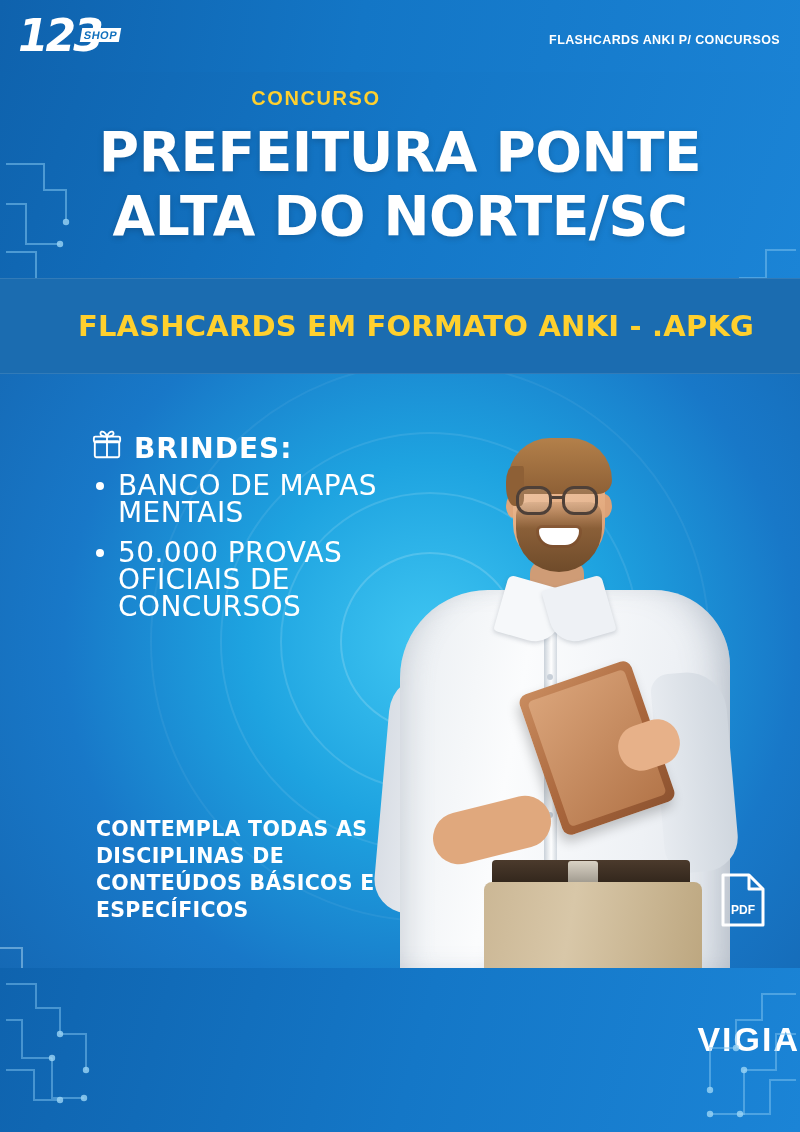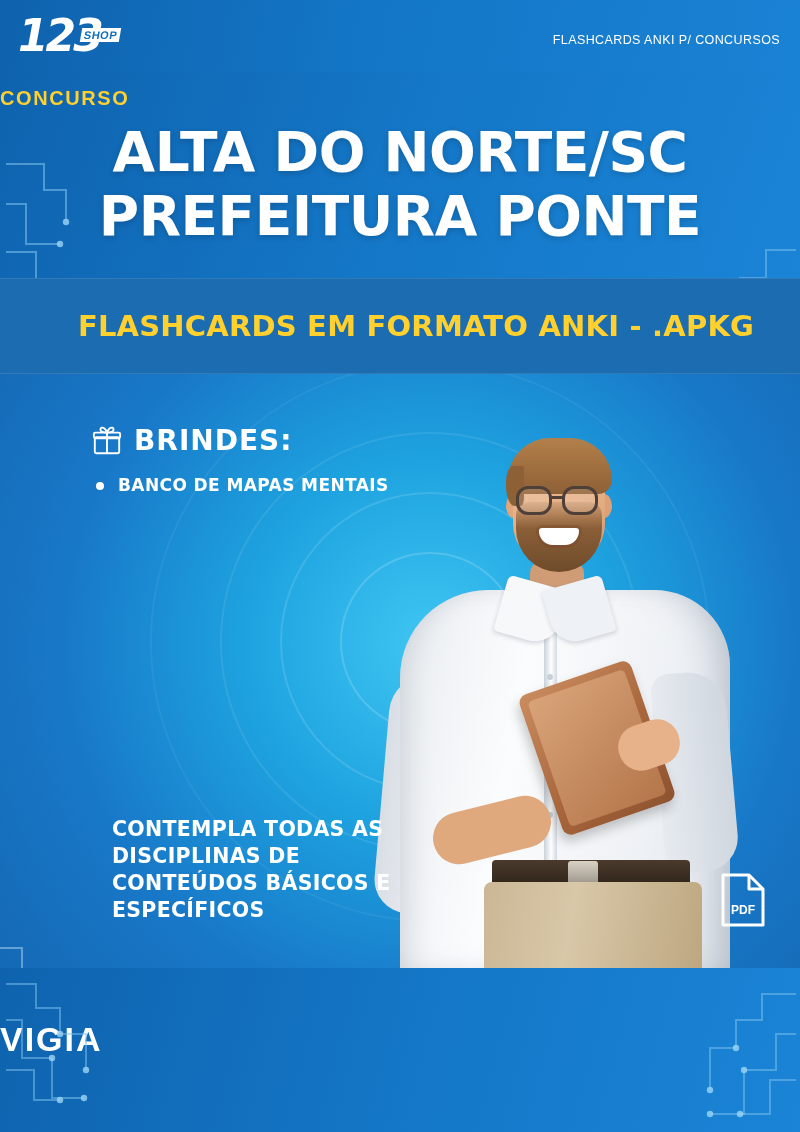--- a/index.html
+++ b/index.html
@@ -42,33 +42,34 @@
     font-size: 11px;
     font-weight: bold;
     letter-spacing: 0.5px;
     padding: 1px 3px;
     transform: skewX(-10deg);
   }
   .top-right-label {
     position: absolute; right: 20px; top: 33px;
     color: #ffffff;
     font-size: 12.5px;
-    font-weight: normal;
+    font-weight: bold;
     letter-spacing: 0.4px;
     text-transform: uppercase;
     white-space: nowrap;
   }
 
   
   .header {
     position: absolute; left: 0; top: 72px; width: 800px; height: 206px;
     background: linear-gradient(110deg, #0f63ae 0%, #1477c7 50%, #1b84d6 100%);
   }
   .kicker {
     position: absolute; top: 15px; left: 0; width: 632px;
+    text-align: center;
     color: #ffd02e;
     font-size: 20px;
     font-weight: bold;
     letter-spacing: 1.6px;
     text-transform: uppercase;
   }
   .title {
     position: absolute; top: 48px; left: 0; width: 800px;
     text-align: center;
     color: #ffffff;
@@ -122,33 +123,34 @@
     position: absolute; left: 92px; top: 50px;
     display: flex; align-items: center; gap: 12px;
   }
   .brindes-head .label {
     color: #ffffff;
     font-family: "DejaVu Sans", sans-serif;
     font-size: 28px;
     font-weight: bold;
     letter-spacing: 1px;
     text-transform: uppercase;
+    margin-top: 8px;
   }
   .gift-icon { width: 30px; height: 30px; display:block; }
 
   .bullets {
     position: absolute; left: 92px; top: 98px; width: 330px;
     list-style: none;
   }
   .bullets li {
     position: relative;
     color: #ffffff;
     font-family: "DejaVu Sans", sans-serif;
-    font-size: 17px;
-    font-weight: bold;
+    font-size: 28px;
+    font-weight: normal;
     line-height: 27px;
     letter-spacing: 0.4px;
     text-transform: uppercase;
     padding-left: 26px;
     margin-bottom: 13px;
   }
   .bullets li::before {
     content: "";
     position: absolute;
     left: 4px; top: 10px;
@@ -166,21 +168,21 @@
     color: #ffffff;
     font-family: "DejaVu Sans", sans-serif;
     font-size: 25px;
     font-weight: bold;
     letter-spacing: 0.8px;
     text-transform: uppercase;
   }
   .check-icon { width: 28px; height: 28px; display:block; }
 
   .edital-text {
-    position: absolute; left: 112px; top: 442px; width: 320px;
+    position: absolute; left: 96px; top: 442px; width: 320px;
     color: #ffffff;
     font-family: "DejaVu Sans", sans-serif;
     font-size: 20.5px;
     font-weight: bold;
     line-height: 27px;
     letter-spacing: 0.3px;
     text-transform: uppercase;
   }
 
   
@@ -312,21 +314,21 @@
   }
 
   
   .footer {
     position: absolute; left: 0; top: 968px; width: 800px; height: 164px;
     background: linear-gradient(105deg, #0f63ae 0%, #1477c7 52%, #1b84d6 100%);
     overflow: hidden;
   }
   .footer .role {
     position: absolute; left: 0; top: 52px; width: 800px;
-    text-align: left;
+    text-align: right;
     color: #ffffff;
     font-size: 34px;
     font-weight: bold;
     letter-spacing: 2px;
     text-transform: uppercase;
   }
 
   
   .circuit { position: absolute; pointer-events: none; }
   .c-tl { left: 4px; top: 84px; }
@@ -342,22 +344,22 @@
     <div class="logo">
       <span class="logo-123">123</span>
       <span class="logo-shop">SHOP</span>
     </div>
     <div class="top-right-label">FLASHCARDS ANKI P/ CONCURSOS</div>
   </div>
 
   <div class="header">
     <div class="kicker">CONCURSO</div>
     <div class="title">
+      <div>PREFEITURA PONTE</div>
       <div>ALTA DO NORTE/SC</div>
-      <div>PREFEITURA PONTE</div>
     </div>
 
     <svg class="circuit c-tl" width="86" height="190" viewBox="0 0 86 190">
       <g fill="none" stroke="#7fc4ef" stroke-opacity="0.55" stroke-width="2">
         <path d="M2 8 h38 v26 h22 v30"></path>
         <path d="M2 48 h20 v40 h34"></path>
         <path d="M2 96 h30 v36"></path>
         <path d="M16 132 h40 v30 h-22 v24"></path>
         <path d="M2 160 h16 v26"></path>
       </g>
@@ -436,20 +438,21 @@
           <path d="M16 7v22"></path>
           <path d="M16 7c-5 0-7-1.5-7-3.3S11 1 13 2.4 16 7 16 7z"></path>
           <path d="M16 7c5 0 7-1.5 7-3.3S21 1 19 2.4 16 7 16 7z"></path>
         </g>
       </svg>
       <span class="label">BRINDES:</span>
     </div>
 
     <ul class="bullets">
       <li>BANCO DE MAPAS MENTAIS</li>
+      <li>50.000 PROVAS OFICIAIS DE CONCURSOS</li>
     </ul>
 
     <div class="edital-text">CONTEMPLA TODAS AS DISCIPLINAS DE CONTEÚDOS BÁSICOS E ESPECÍFICOS</div>
 
     <svg class="pdf-badge" viewBox="0 0 46 56">
       <path d="M3 3h26l14 14v36H3z" fill="none" stroke="#ffffff" stroke-width="3" stroke-linejoin="round"></path>
       <path d="M29 3v14h14" fill="none" stroke="#ffffff" stroke-width="3" stroke-linejoin="round"></path>
       <text x="23" y="42" text-anchor="middle" font-family="Liberation Sans, sans-serif" font-size="12" font-weight="bold" fill="#ffffff">PDF</text>
     </svg>
 

